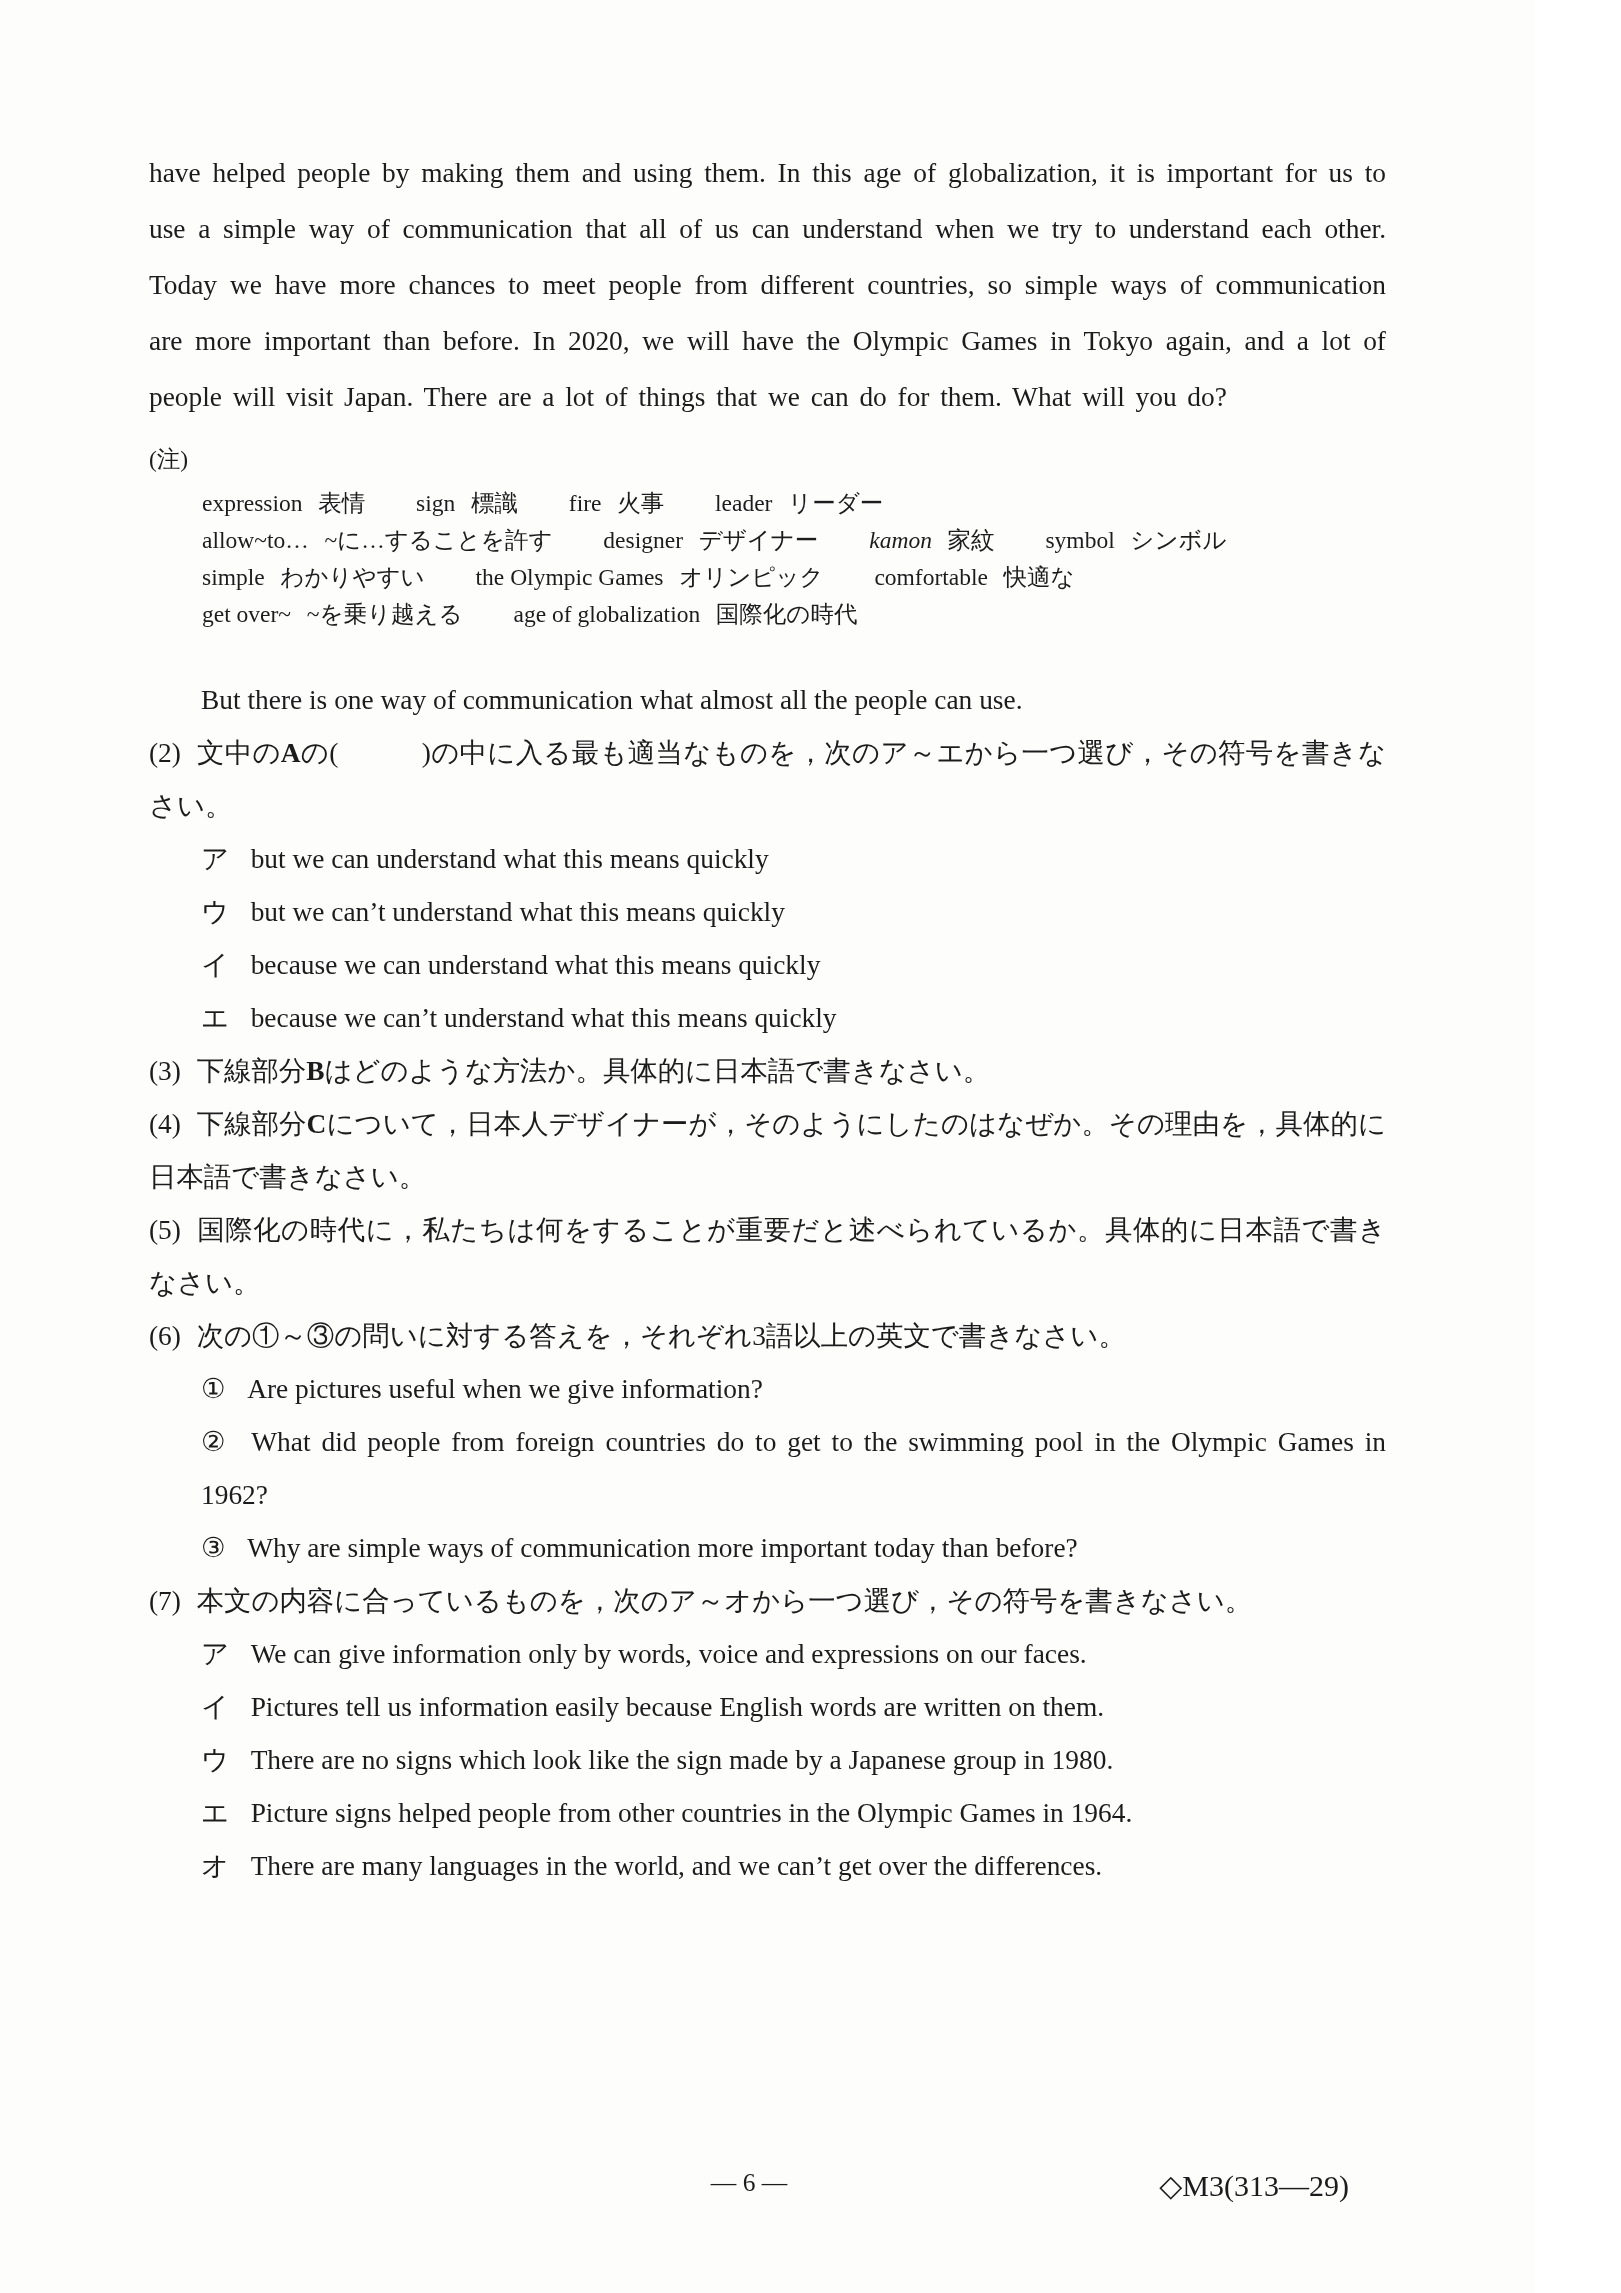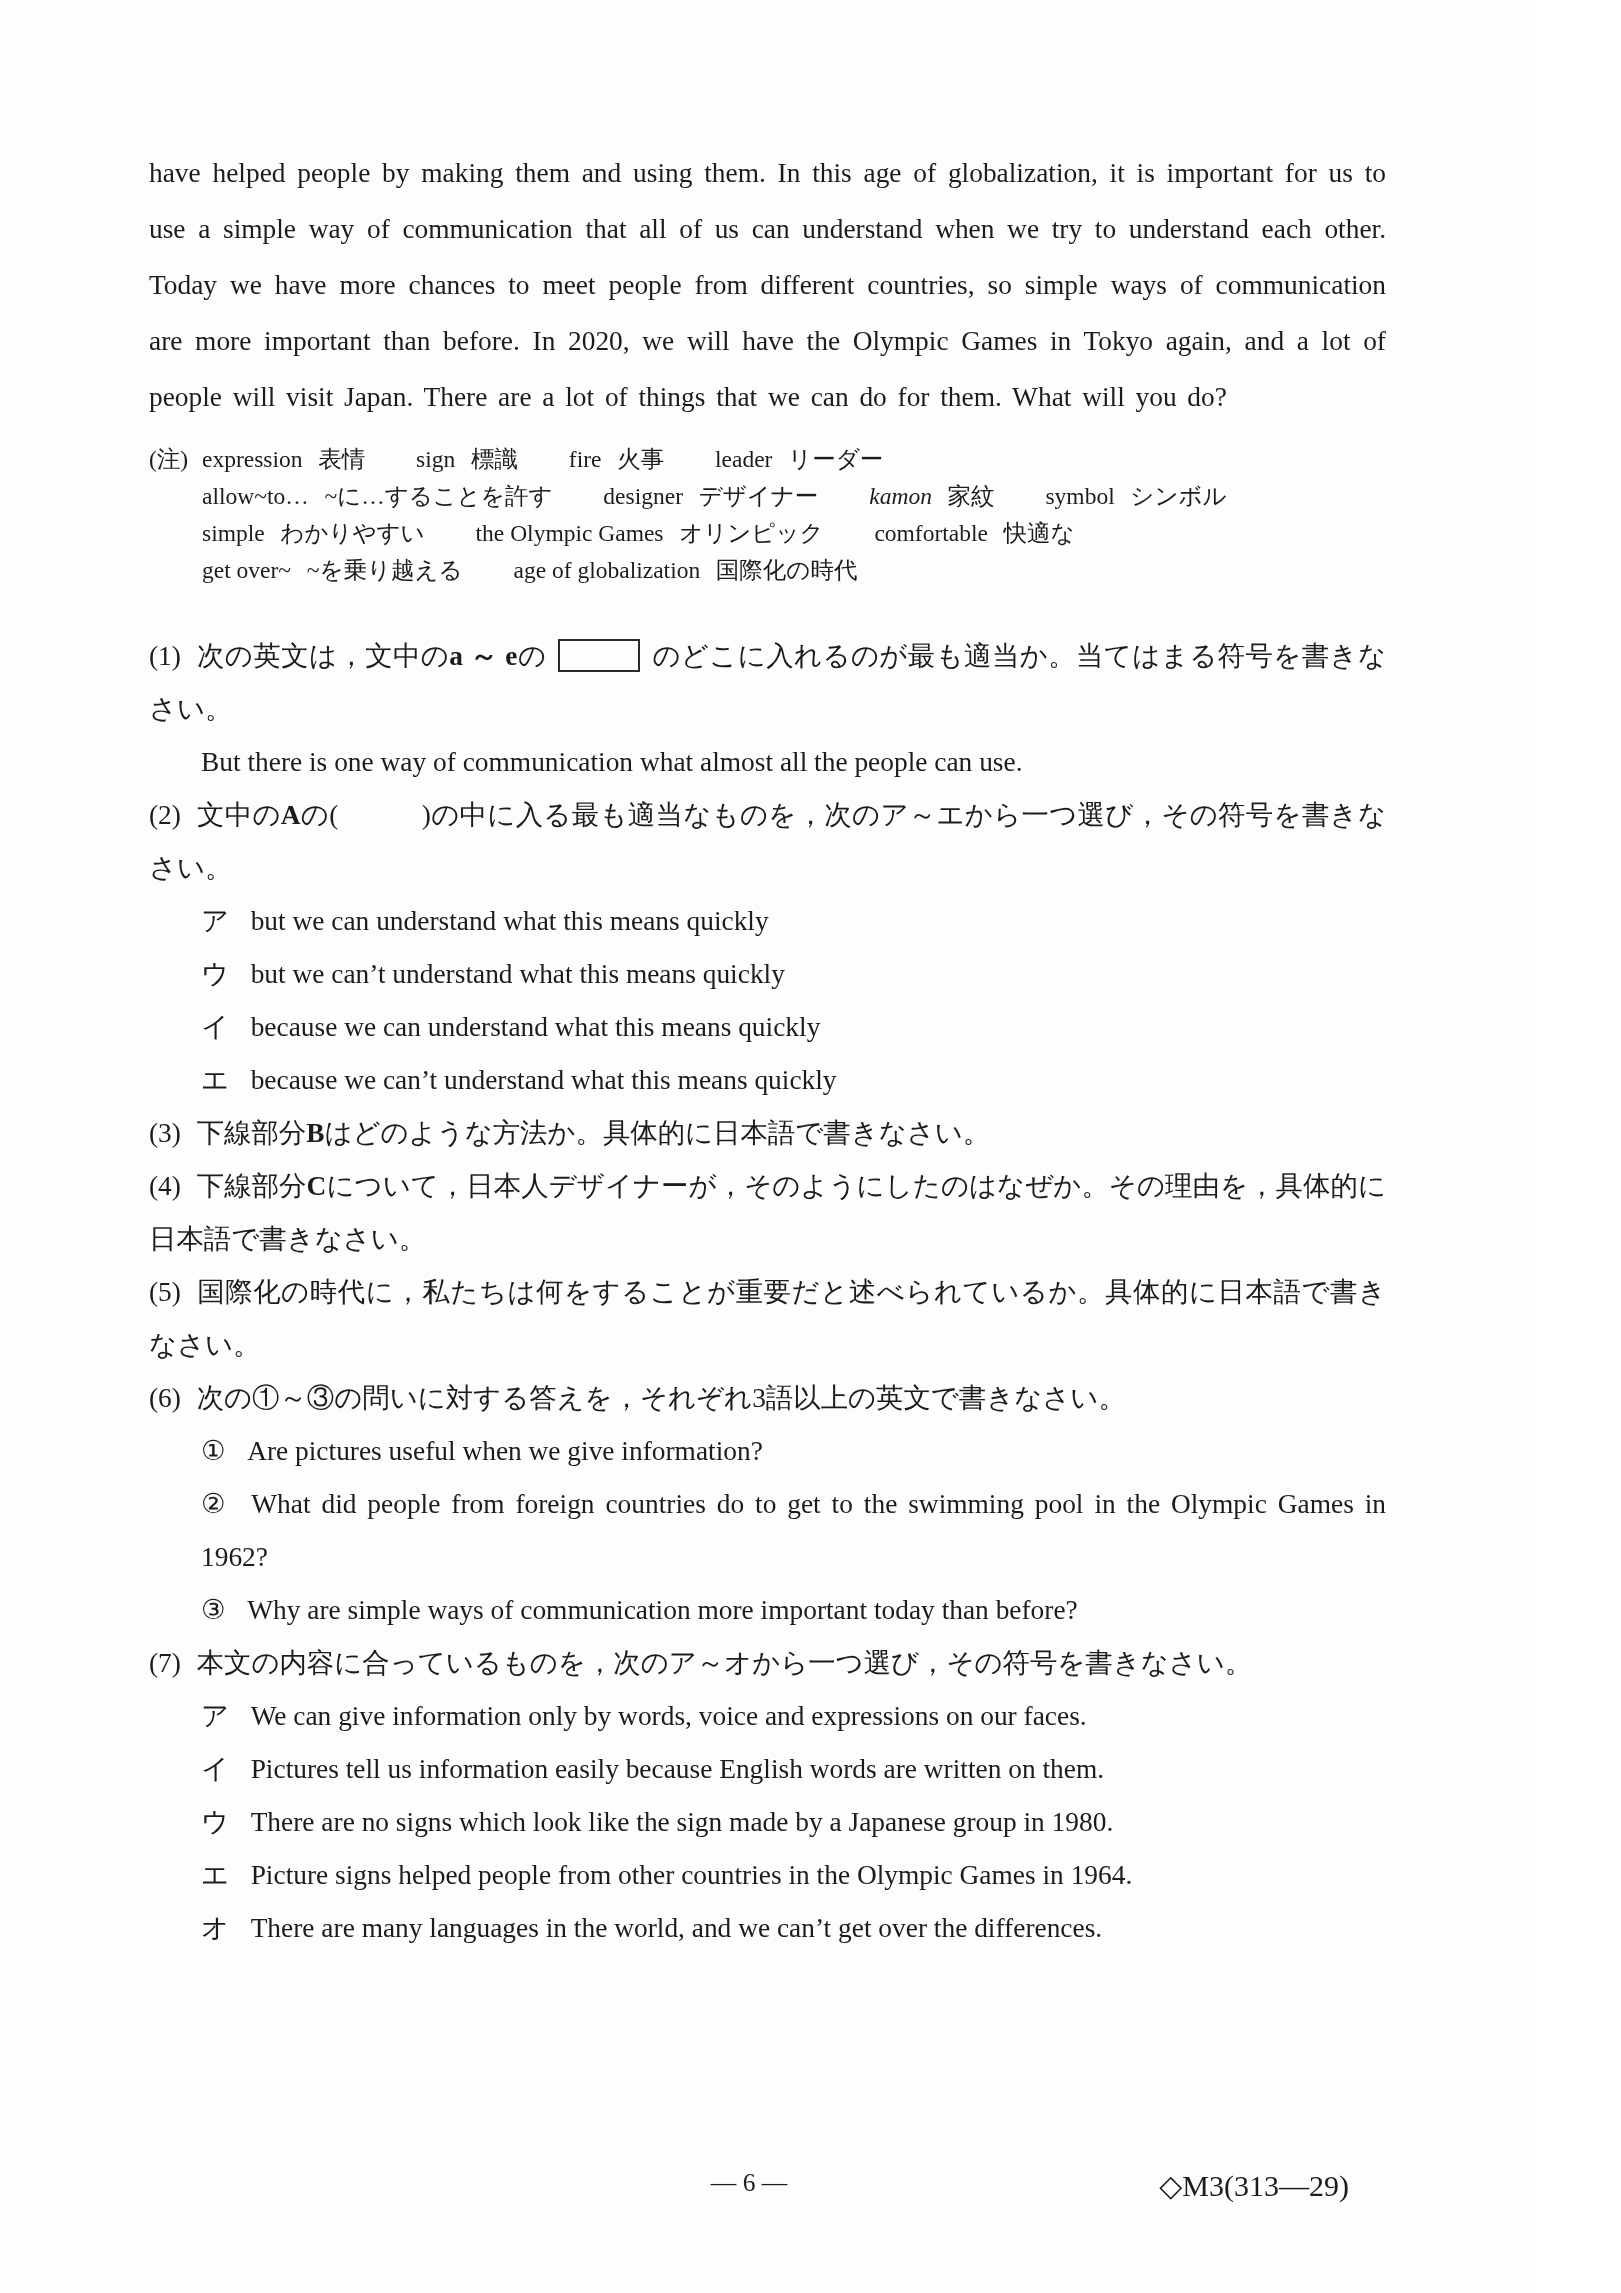--- a/index.html
+++ b/index.html
@@ -31,21 +31,21 @@
   .notes {
     display: flex;
     margin-top: 15.7px;
     font-size: 23.5px;
     line-height: 37px;
   }
   .notes-label {
     width: 53px;
     flex-shrink: 0;
   }
-  .notes-rows { flex: 1; }
+  .notes-rows { flex: 1; margin-top: 44px; }
   .note-item { margin-right: 45px; white-space: nowrap; }
   .note-en { margin-right: 15.7px; }
   .note-en.italic { font-style: italic; }
   .questions {
     margin-top: 41px;
     font-size: 27.4px;
     line-height: 53px;
   }
   .question { text-align: justify; }
   .q-number { margin-right: 15.7px; }
@@ -111,23 +111,20 @@
         </div>
         <div class="note-row">
           <span class="note-item"><span class="note-en">get over~</span><span class="note-ja">~を乗り越える</span></span>
           <span class="note-item"><span class="note-en">age of globalization</span><span class="note-ja">国際化の時代</span></span>
         </div>
       </div>
     </div>
 
     <div class="questions">
 
-      <div class="question">
-        <span class="q-number">(1)</span><span>次の英文は，文中の</span><span class="bold">a ～ e</span><span>の</span><span class="inline-box"></span><span>のどこに入れるのが最も適当か。当てはまる符号を書きなさい。</span>
-      </div>
       <div class="sub">But there is one way of communication what almost all the people can use.</div>
 
       <div class="question">
         <span class="q-number">(2)</span><span>文中の</span><span class="bold">A</span><span>の(　　　)の中に入る最も適当なものを，次のア～エから一つ選び，その符号を書きなさい。</span>
       </div>
       <div class="option">
         <span class="opt-label">ア</span><span>but we can understand what this means quickly</span>
       </div>
       <div class="option">
         <span class="opt-label">ウ</span><span>but we can’t understand what this means quickly</span>

